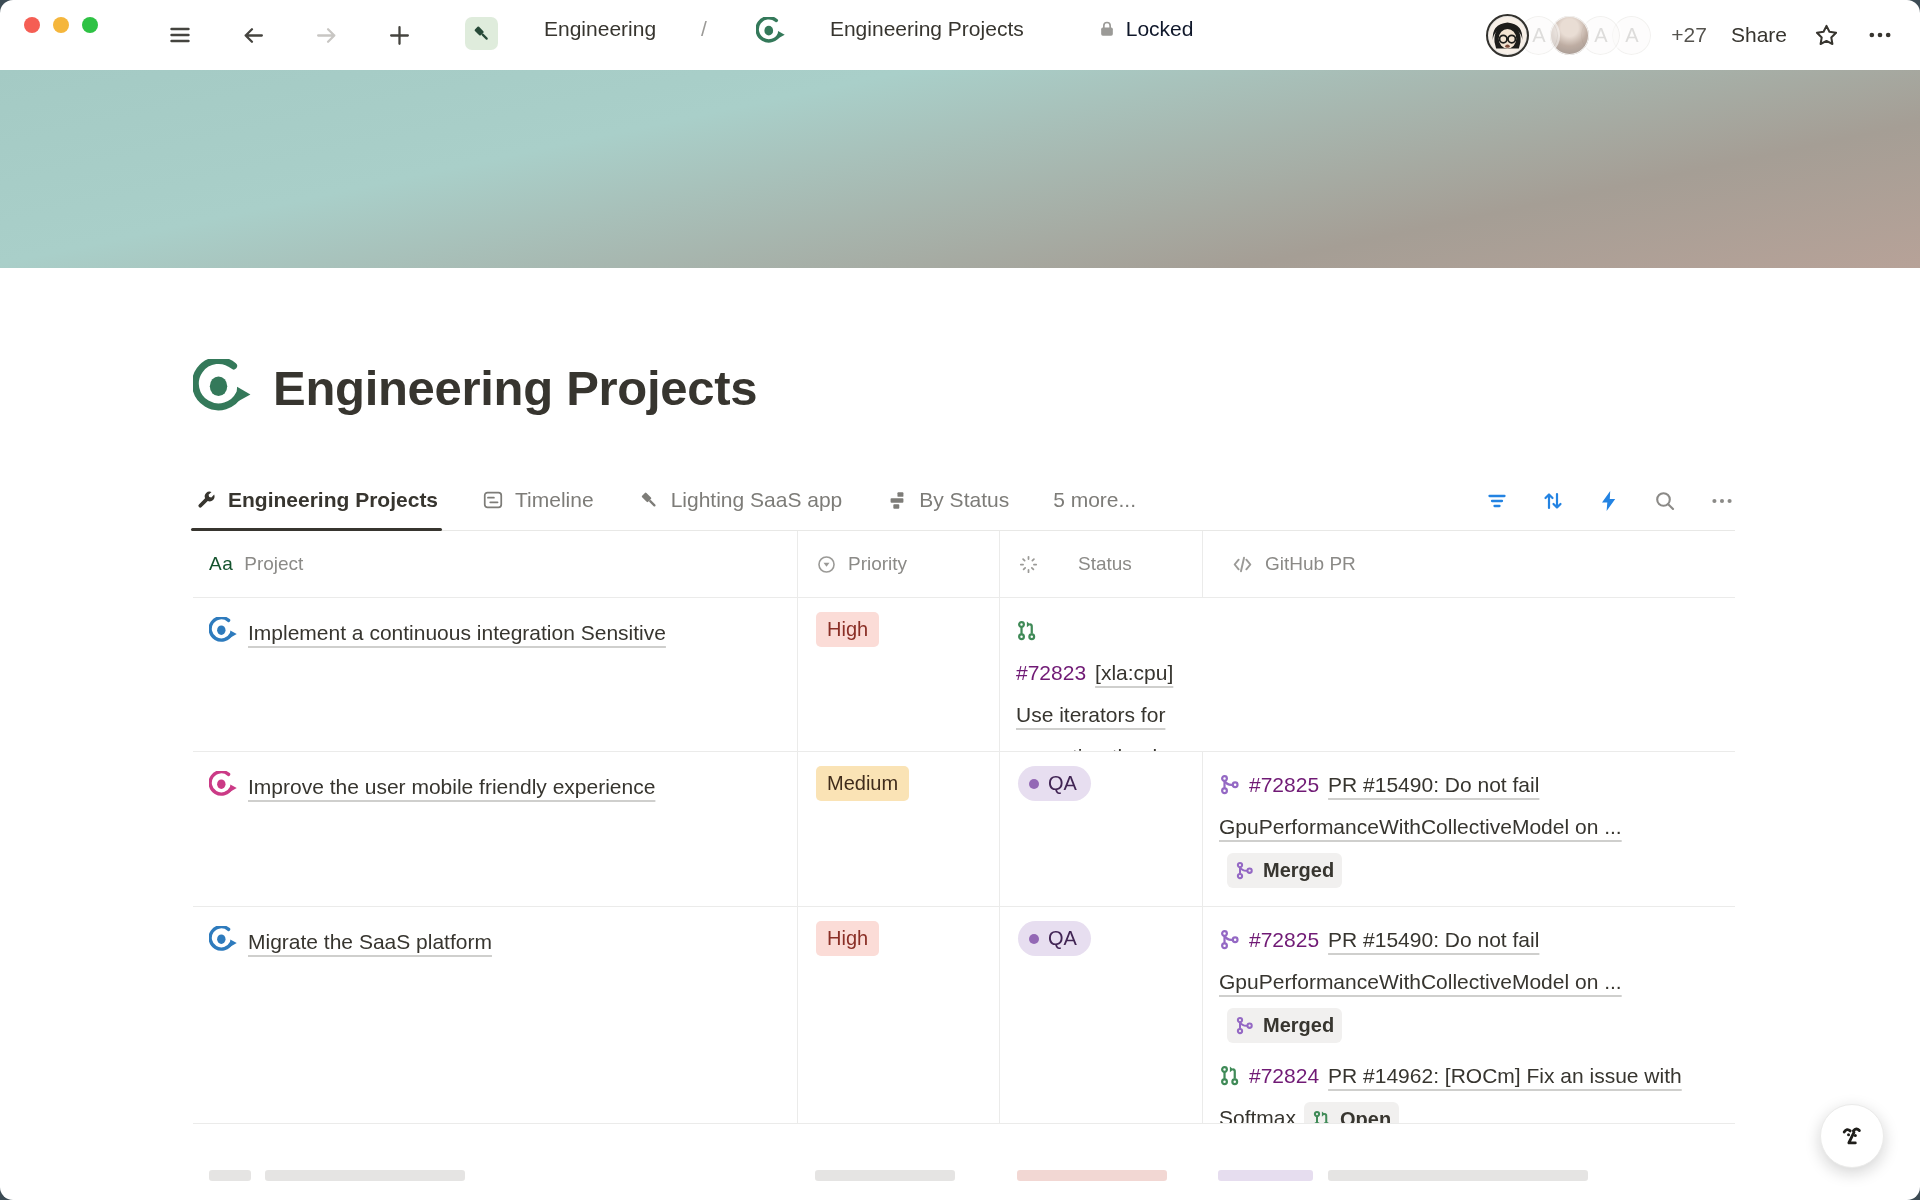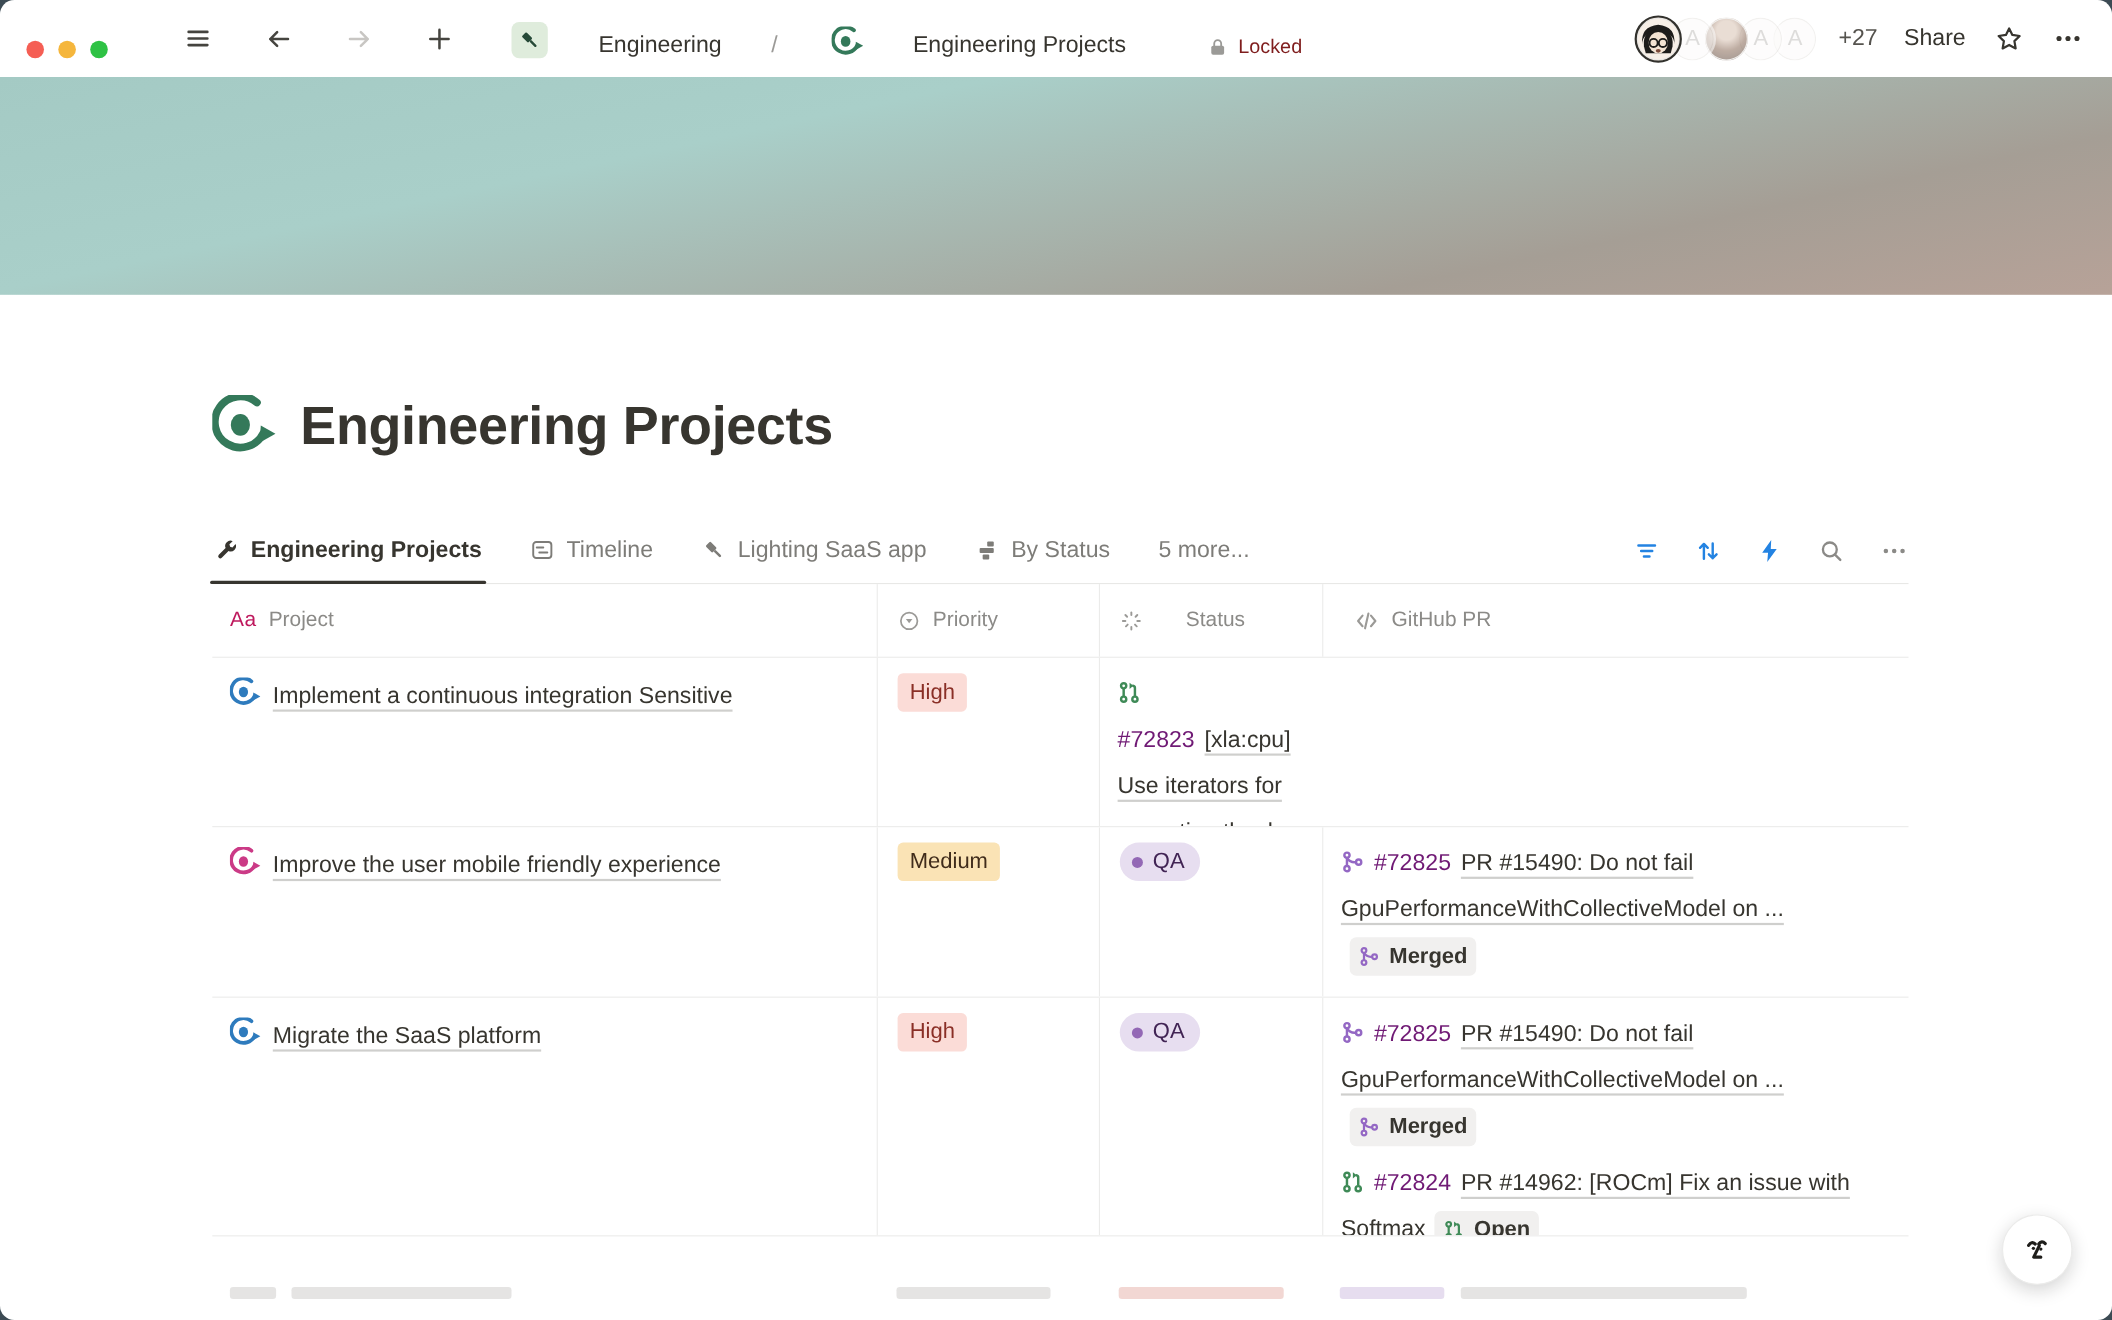--- a/index.html
+++ b/index.html
@@ -2,31 +2,31 @@
 <html><head>
 <meta charset="utf-8">
 <style>
   html,body{margin:0;padding:0;}
   body{width:1920px;height:1200px;background:#3c4b54;overflow:hidden;
        font-family:"Liberation Sans","DejaVu Sans",sans-serif;color:#37352f;}
   .window{position:absolute;inset:0;background:#fff;border-radius:13px;overflow:hidden;}
 
   
   .titlebar{height:70px;display:flex;align-items:center;justify-content:space-between;padding:0 26px 0 24px;}
-  .tb-left{display:flex;align-items:flex-end;gap:35px;}
+  .tb-left{display:flex;align-items:flex-start;gap:35px;}
   .traffic{display:flex;gap:13px;margin-right:28px;}
   .light{width:16px;height:16px;border-radius:50%;}
   .light.red{background:#f55e54;} .light.yellow{background:#f5b63c;} .light.green{background:#2ec244;}
   .tb-ico{display:flex;align-items:center;justify-content:center;width:38px;height:36px;color:#45443f;}
   .tb-ico.disabled{color:#c8c6c3;}
   .ws-tile{width:33px;height:33px;border-radius:7px;background:#dfecdc;display:flex;align-items:center;justify-content:center;color:#274a38;margin:0 11px 0 12px;}
   .crumb{font-size:21px;font-weight:500;color:#37352f;}
   .crumb-sep{color:#9b9a97;font-size:21px;margin:0 10px;}
   .crumb-pageico{width:29px;height:29px;margin:0 10px 0 4px;}
-  .locked{display:flex;align-items:center;gap:9px;color:#7f1d1d;font-size:18px;margin-left:38px;}
+  .locked{display:flex;align-items:center;gap:9px;color:#0f172a;font-size:21px;margin-left:38px;}
   .tb-right{display:flex;align-items:center;}
   .avatars{display:flex;align-items:center;margin-right:18px;}
   .av{width:43px;height:43px;border-radius:50%;margin-left:-12px;display:flex;align-items:center;justify-content:center;
       background:#fcfbfa;border:2px solid #fff;box-shadow:inset 0 0 0 1px #e8e6e3;font-size:20px;color:#c3c1be;box-sizing:border-box;}
   .av.faded{opacity:.55;}
   .av.first{margin-left:0;border:2px solid #32312d;background:#f7efe7;z-index:5;overflow:hidden;opacity:1;}
   .av.photo{background:radial-gradient(circle at 50% 30%,#d8c2b2 0 26%,#8a6b58 55%,#4c3a31 100%);}
   .z4{z-index:4}.z3{z-index:3}.z2{z-index:2}.z1{z-index:1}
   .overflow-count{font-size:21px;color:#55534e;margin-right:24px;}
   .share{font-size:21px;font-weight:500;color:#37352f;margin-right:26px;}
@@ -48,21 +48,21 @@
   .tab.active{color:#37352f;font-weight:600;}
   .tab.active::after{content:"";position:absolute;left:-2px;right:-2px;bottom:-1px;height:3px;background:#37352f;border-radius:2px;}
   .view-icons{display:flex;align-items:center;gap:32px;padding-bottom:16px;color:#8b8a87;}
   .view-icons .vi{display:flex;}
 
   
   .grid{display:grid;grid-template-columns:604px 202px 203px 533px;}
   .thead{height:66px;color:#8b8a87;font-size:19px;border-bottom:1px solid #ebebea;}
   .th{display:flex;align-items:center;gap:11px;padding-left:16px;}
   .th + .th{border-left:1px solid #ebebea;}
-  .aa{font-size:19px;color:#be185d;letter-spacing:.5px;}
+  .aa{font-size:19px;color:#14532d;letter-spacing:.5px;}
   .trow{border-bottom:1px solid #ebebea;overflow:hidden;}
   .r1{height:153px;} .r2{height:154px;} .r3{height:216px;} .r4{height:65px;border-bottom:none;position:relative;}
   .td{padding:12px 16px 0 16px;overflow:hidden;box-sizing:border-box;}
   .td + .td{border-left:1px solid #ebebea;}
 
   .proj{font-size:21px;line-height:45px;font-weight:500;}
   .row-icon{display:inline-block;width:28px;height:28px;margin-right:11px;vertical-align:-5px;}
   .mention{text-decoration:underline;text-decoration-color:rgba(55,53,47,.24);text-underline-offset:6px;text-decoration-thickness:1.5px;cursor:pointer;}
 
   .tag{display:inline-flex;align-items:center;height:35px;padding:0 11px;border-radius:5px;font-size:20px;margin-top:2px;}

